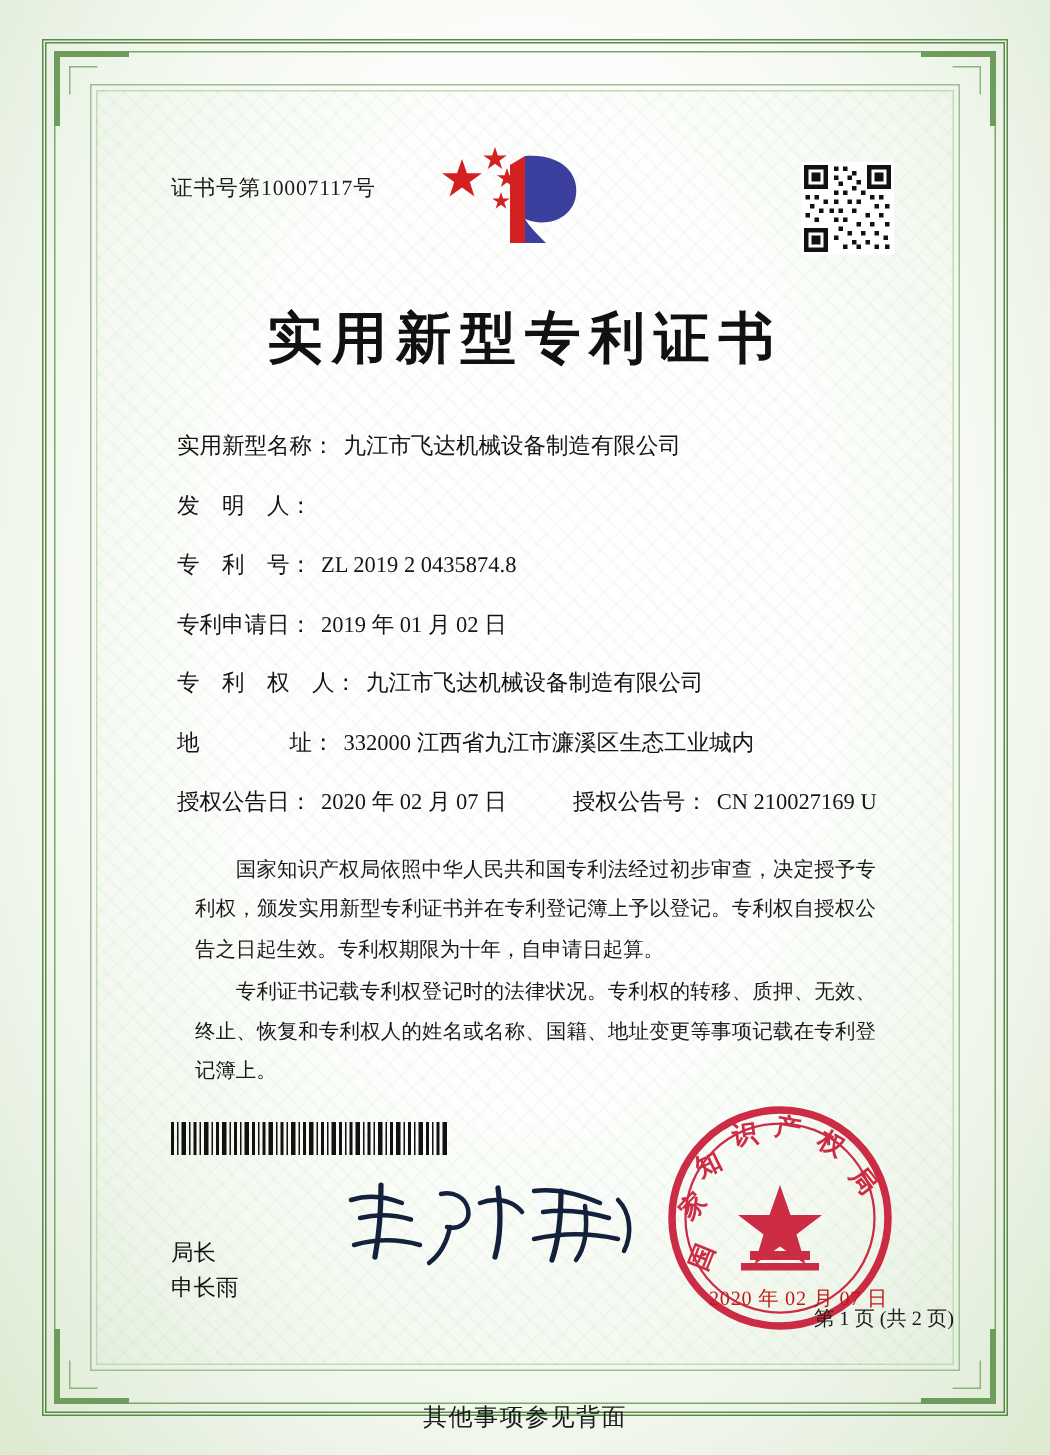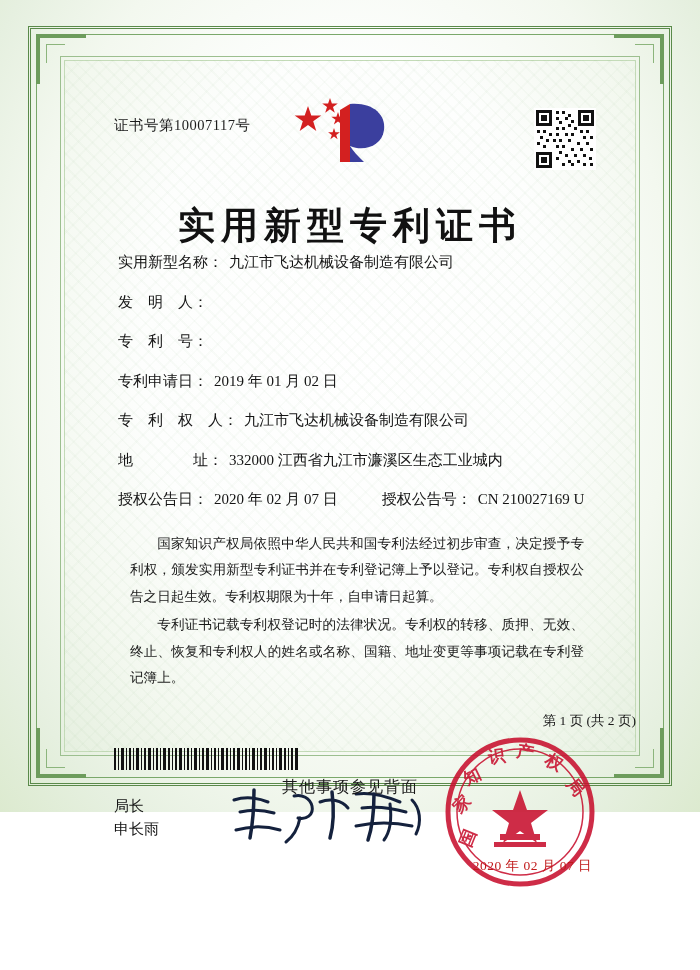--- a/index.html
+++ b/index.html
@@ -11,21 +11,21 @@
     width: 700px;
     height: 970px;
     font-family: "Liberation Serif", "DejaVu Serif", serif;
     color: #1a1a1a;
     overflow: hidden;
   }
 
   .certificate {
     position: relative;
     width: 700px;
-    height: 812px;
+    height: 970px;
     background:
       radial-gradient(ellipse at 50% 42%, #ffffff 0%, #fdfefd 42%, #f3f8ef 66%, #e6f0e0 84%, #dceacf 100%);
     box-sizing: border-box;
   }
 
   
   .frame-outer {
     position: absolute;
     left: 28px;
     top: 26px;
@@ -145,20 +145,21 @@
     text-align: center;
     font-size: 37px;
     font-weight: bold;
     letter-spacing: 6px;
     color: #111;
     margin-top: 23px;
     font-family: "DejaVu Serif", "Liberation Serif", serif;
   }
 
   .fields {
+    margin-top: 36px;
     padding-left: 26px;
     padding-right: 20px;
   }
   .field {
     display: flex;
     align-items: baseline;
     font-size: 15px;
     margin-bottom: 17px;
     line-height: 1.5;
   }
@@ -197,21 +198,21 @@
     left: 50px;
     top: 688px;
     width: 186px;
     height: 22px;
   }
   .barcode svg { display: block; }
 
   .signature-block {
     position: absolute;
     left: 50px;
-    top: 735px;
+    top: 765px;
     font-size: 15px;
     line-height: 1.5;
   }
   .signature-block .ln { color: #141414; }
 
   .handwriting {
     position: absolute;
     left: 160px;
     top: 722px;
     width: 220px;
@@ -364,20 +365,21 @@
     <div class="fields">
       <div class="field">
         <span class="label">实用新型名称：</span>
         <span class="value">九江市飞达机械设备制造有限公司</span>
       </div>
       <div class="field">
         <span class="label">发　明　人：</span>
       </div>
       <div class="field">
         <span class="label">专　利　号：</span>
+        <span class="value">ZL 2019 2 0435874.8</span>
       </div>
       <div class="field">
         <span class="label">专利申请日：</span>
         <span class="value">2019 年 01 月 02 日</span>
       </div>
       <div class="field">
         <span class="label">专　利　权　人：</span>
         <span class="value">九江市飞达机械设备制造有限公司</span>
       </div>
       <div class="field">

